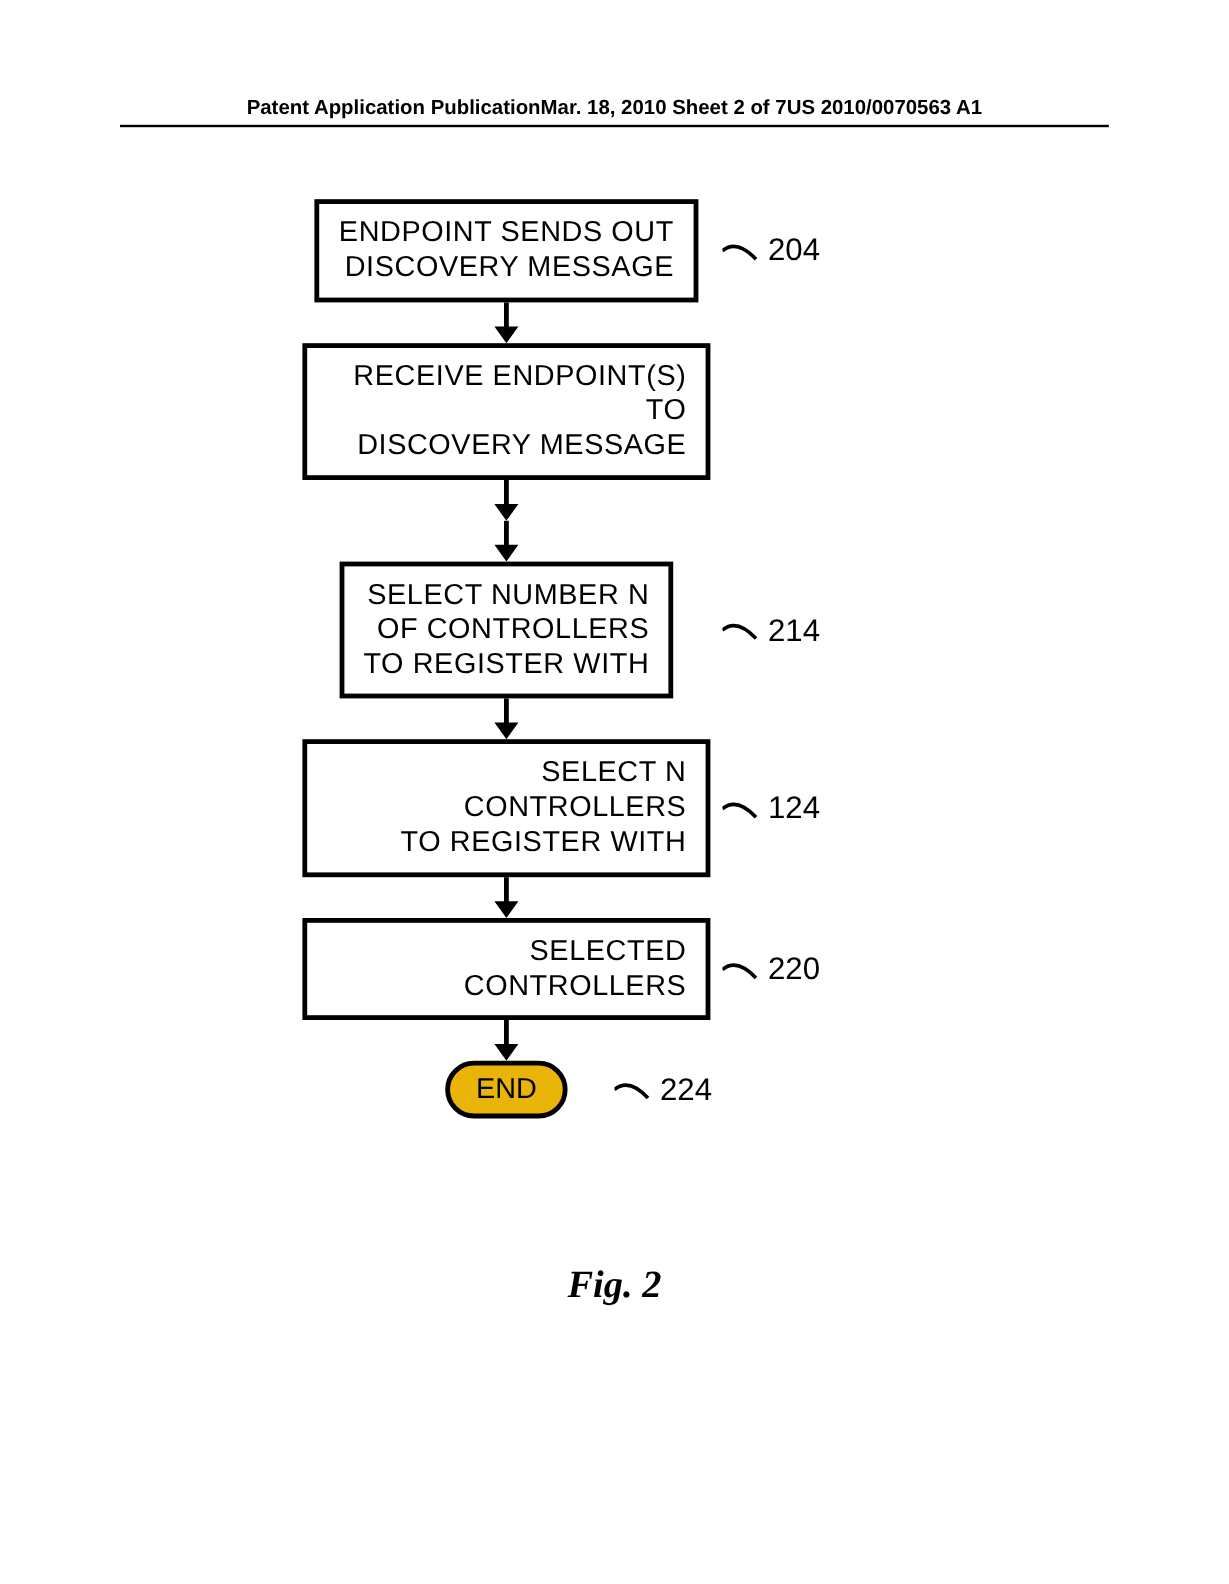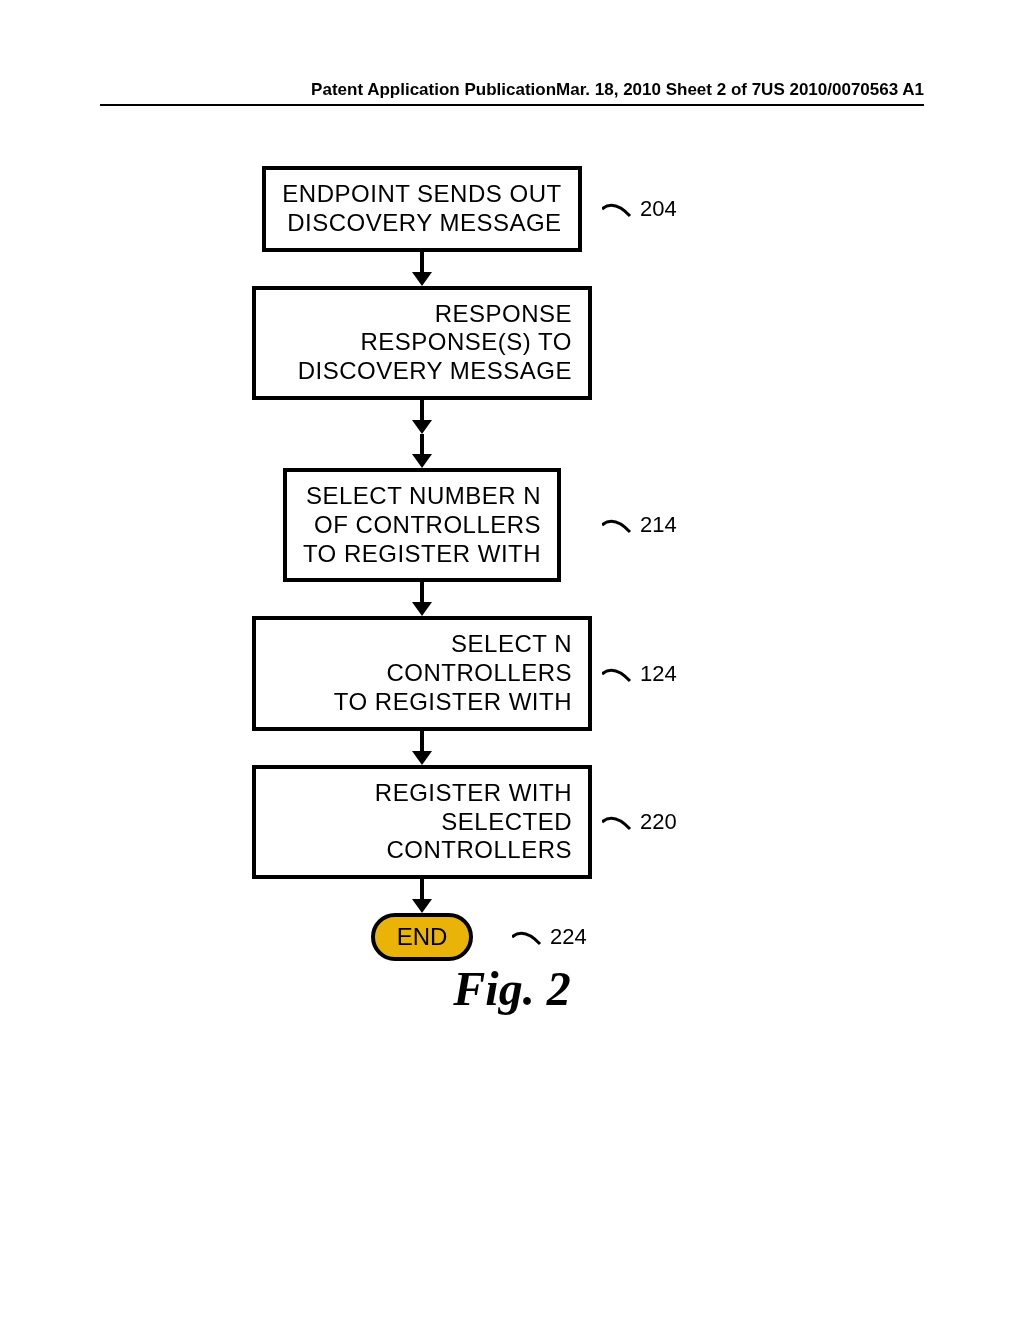--- a/index.html
+++ b/index.html
@@ -11,21 +11,21 @@
     position: relative;
   }
   .page {
     width: 1024px;
     height: 1320px;
     padding: 80px 100px 40px 100px;
     position: relative;
   }
   .header {
     display: flex;
-    justify-content: flex-end;
+    justify-content: center;
     font-size: 17px;
     font-weight: bold;
     border-bottom: 2px solid #000;
     padding-bottom: 4px;
     margin-bottom: 60px;
   }
   .header .left, .header .center, .header .right { white-space: nowrap; }
   .flowchart {
     margin: 0 auto;
     width: 520px;
@@ -71,21 +71,21 @@
     padding-left: 10px;
   }
   .curve {
     width: 34px;
     height: 30px;
     flex-shrink: 0;
   }
   .ref-num {
     font-family: "Arial Narrow", Arial, sans-serif;
     font-stretch: condensed;
-    font-size: 22px;
+    font-size: 26px;
     margin-left: 4px;
     text-align: right;
   }
   .arrow-col {
     width: 340px;
     display: flex;
     justify-content: center;
   }
   .arrow {
     width: 24px;
@@ -108,24 +108,25 @@
     width: 0; height: 0;
     border-left: 10px solid transparent;
     border-right: 10px solid transparent;
     border-top: 14px solid #000;
     transform: translateX(-50%);
   }
   .arrow-row { display: flex; }
   .arrow-row .ref-col { width: 180px; }
   .figure-caption {
     text-align: center;
+    margin-top: 120px;
     font-family: "Times New Roman", serif;
     font-style: italic;
     font-weight: bold;
-    font-size: 48px;
+    font-size: 32px;
   }
   
   .curve path { stroke: #000; stroke-width: 3; fill: none; }
 </style>
 </head>
 <body>
 
 <div class="page">
 
   <div class="header">
@@ -156,21 +157,21 @@
             <div class="shaft"></div>
             <div class="head"></div>
           </div>
         </div>
         <div class="ref-col"></div>
       </div>
 
     <div class="row">
       <div class="box-area">
         <div class="box">
-          <div>RESPONSE RESPONSE(S) TO</div>
+          <div>RECEIVE ENDPOINT(S) TO</div>
           <div>DISCOVERY MESSAGE</div>
         </div>
       </div>
     </div>
     <div class="arrow-row">
         <div class="arrow-col">
           <div class="arrow">
             <div class="shaft"></div>
             <div class="head"></div>
           </div>
@@ -233,21 +234,20 @@
             <div class="shaft"></div>
             <div class="head"></div>
           </div>
         </div>
         <div class="ref-col"></div>
       </div>
 
     <div class="row">
       <div class="box-area">
         <div class="box">
-          <div>REGISTER WITH</div>
           <div>SELECTED CONTROLLERS</div>
         </div>
       </div>
       <div class="ref-col">
         <svg class="curve" viewBox="0 0 34 30">
             <path d="M0 15 Q 12 5, 28 22"></path>
           </svg>
         <span class="ref-num">220</span>
       </div>
     </div>

